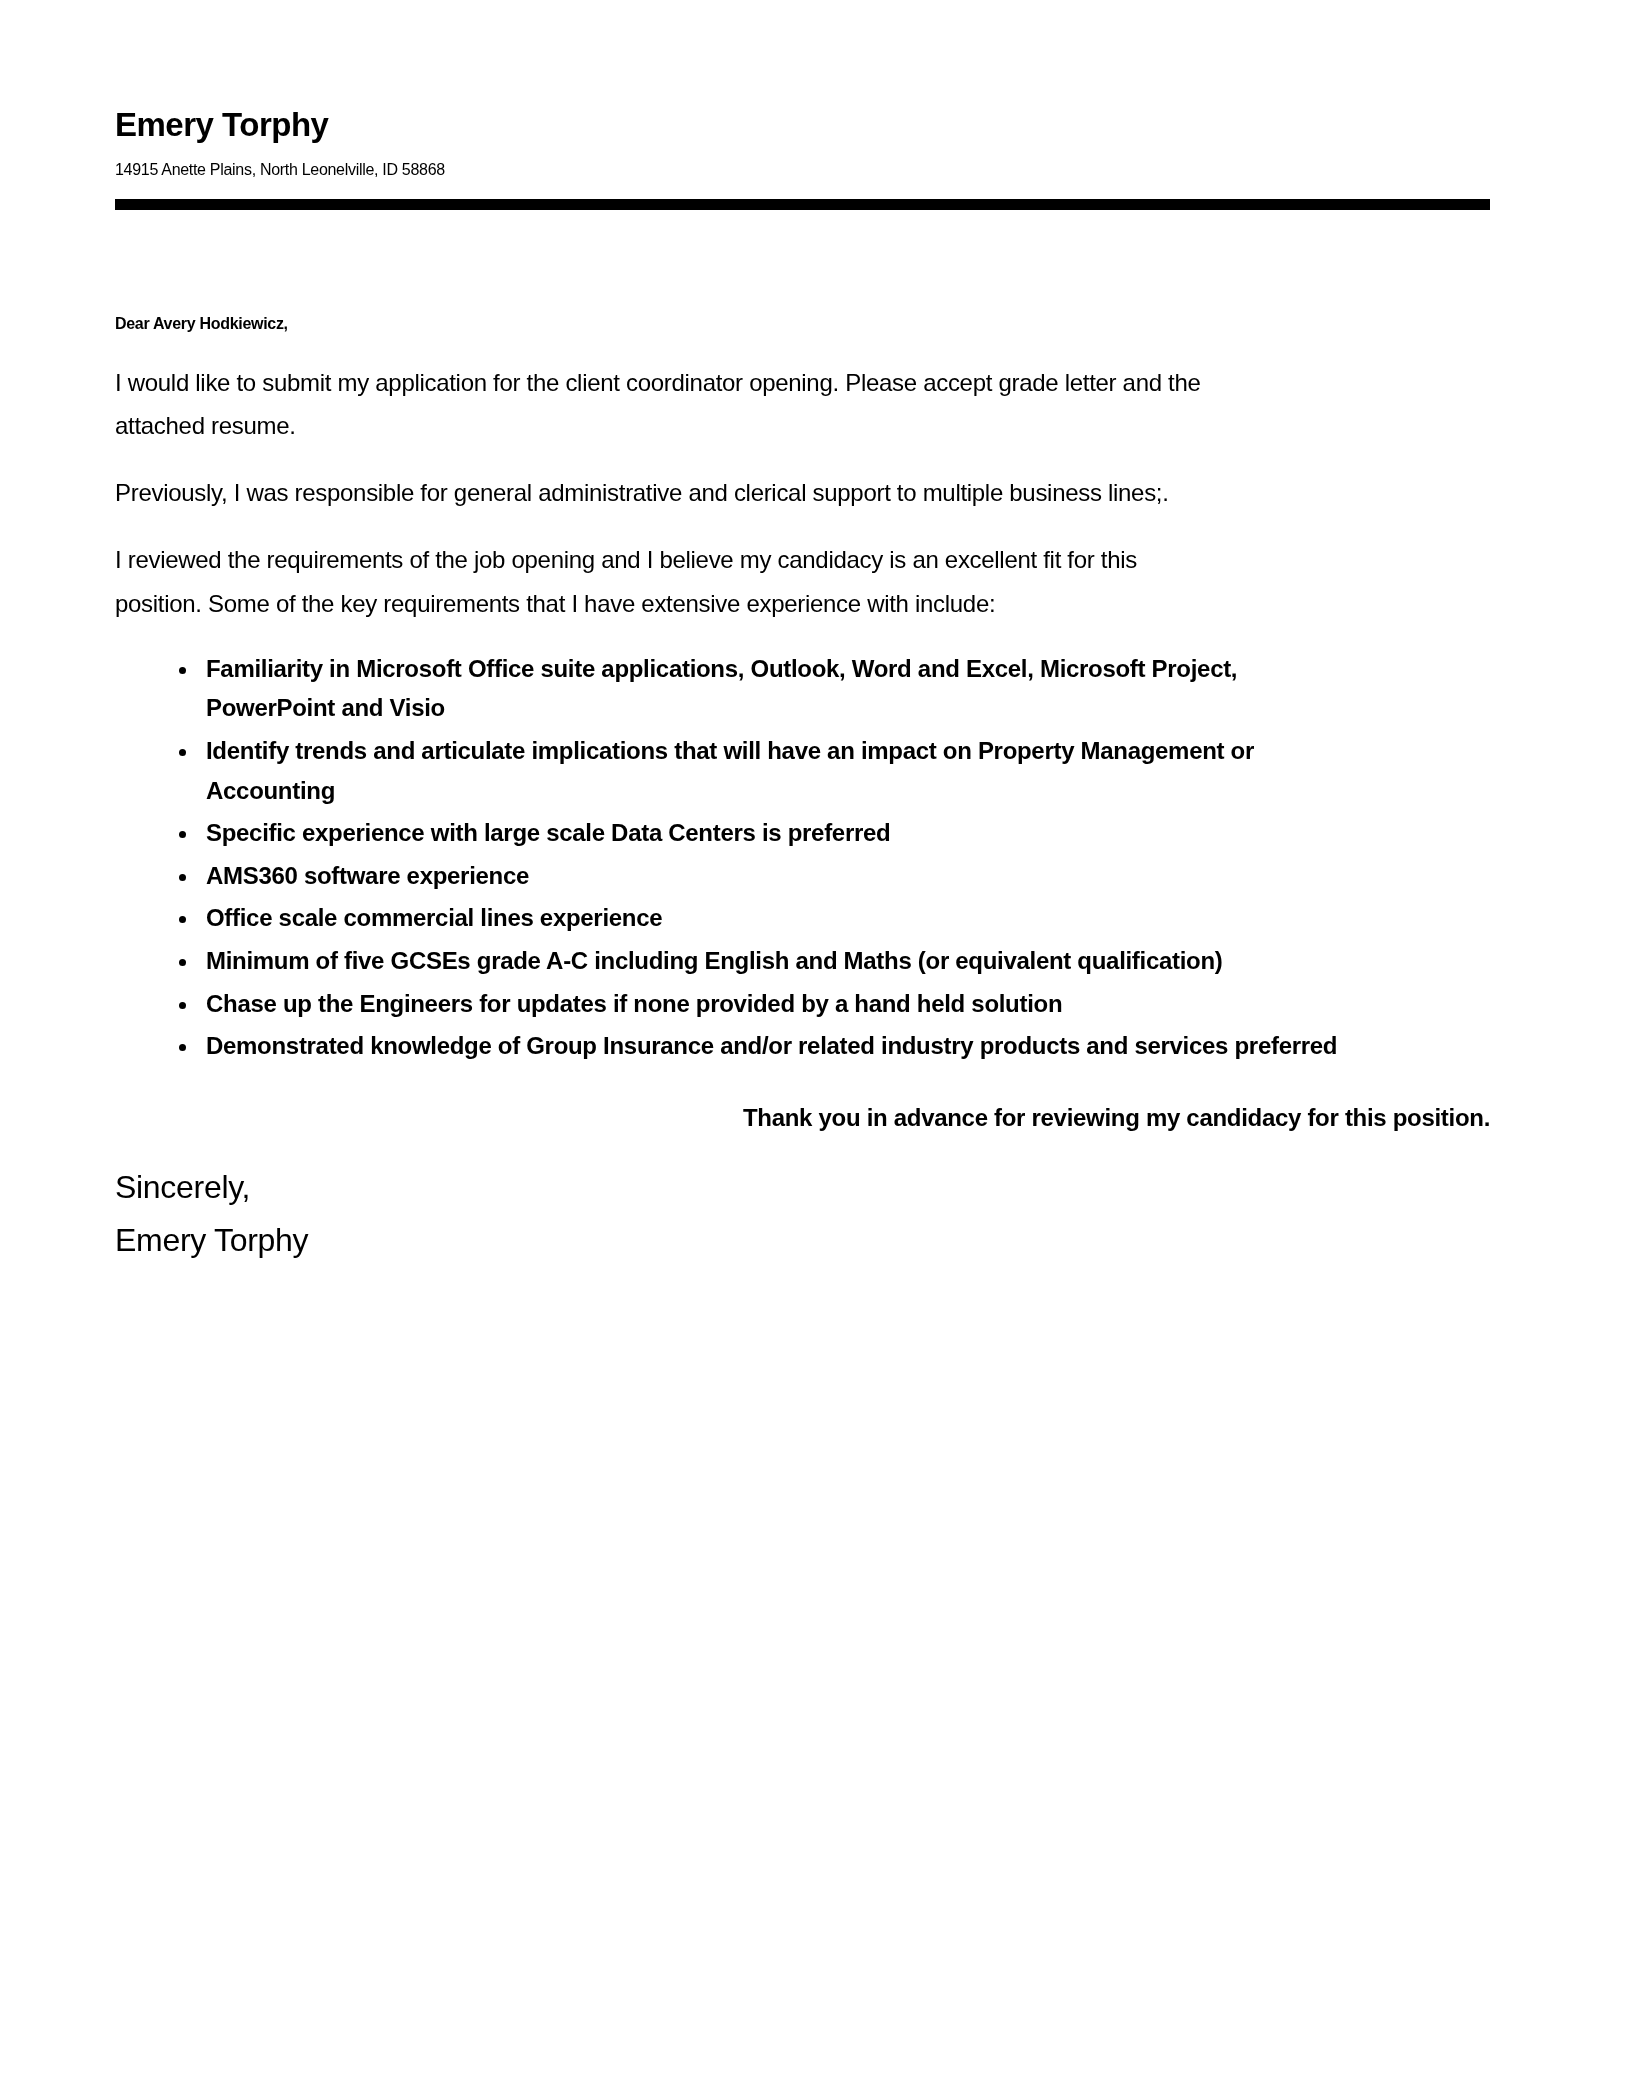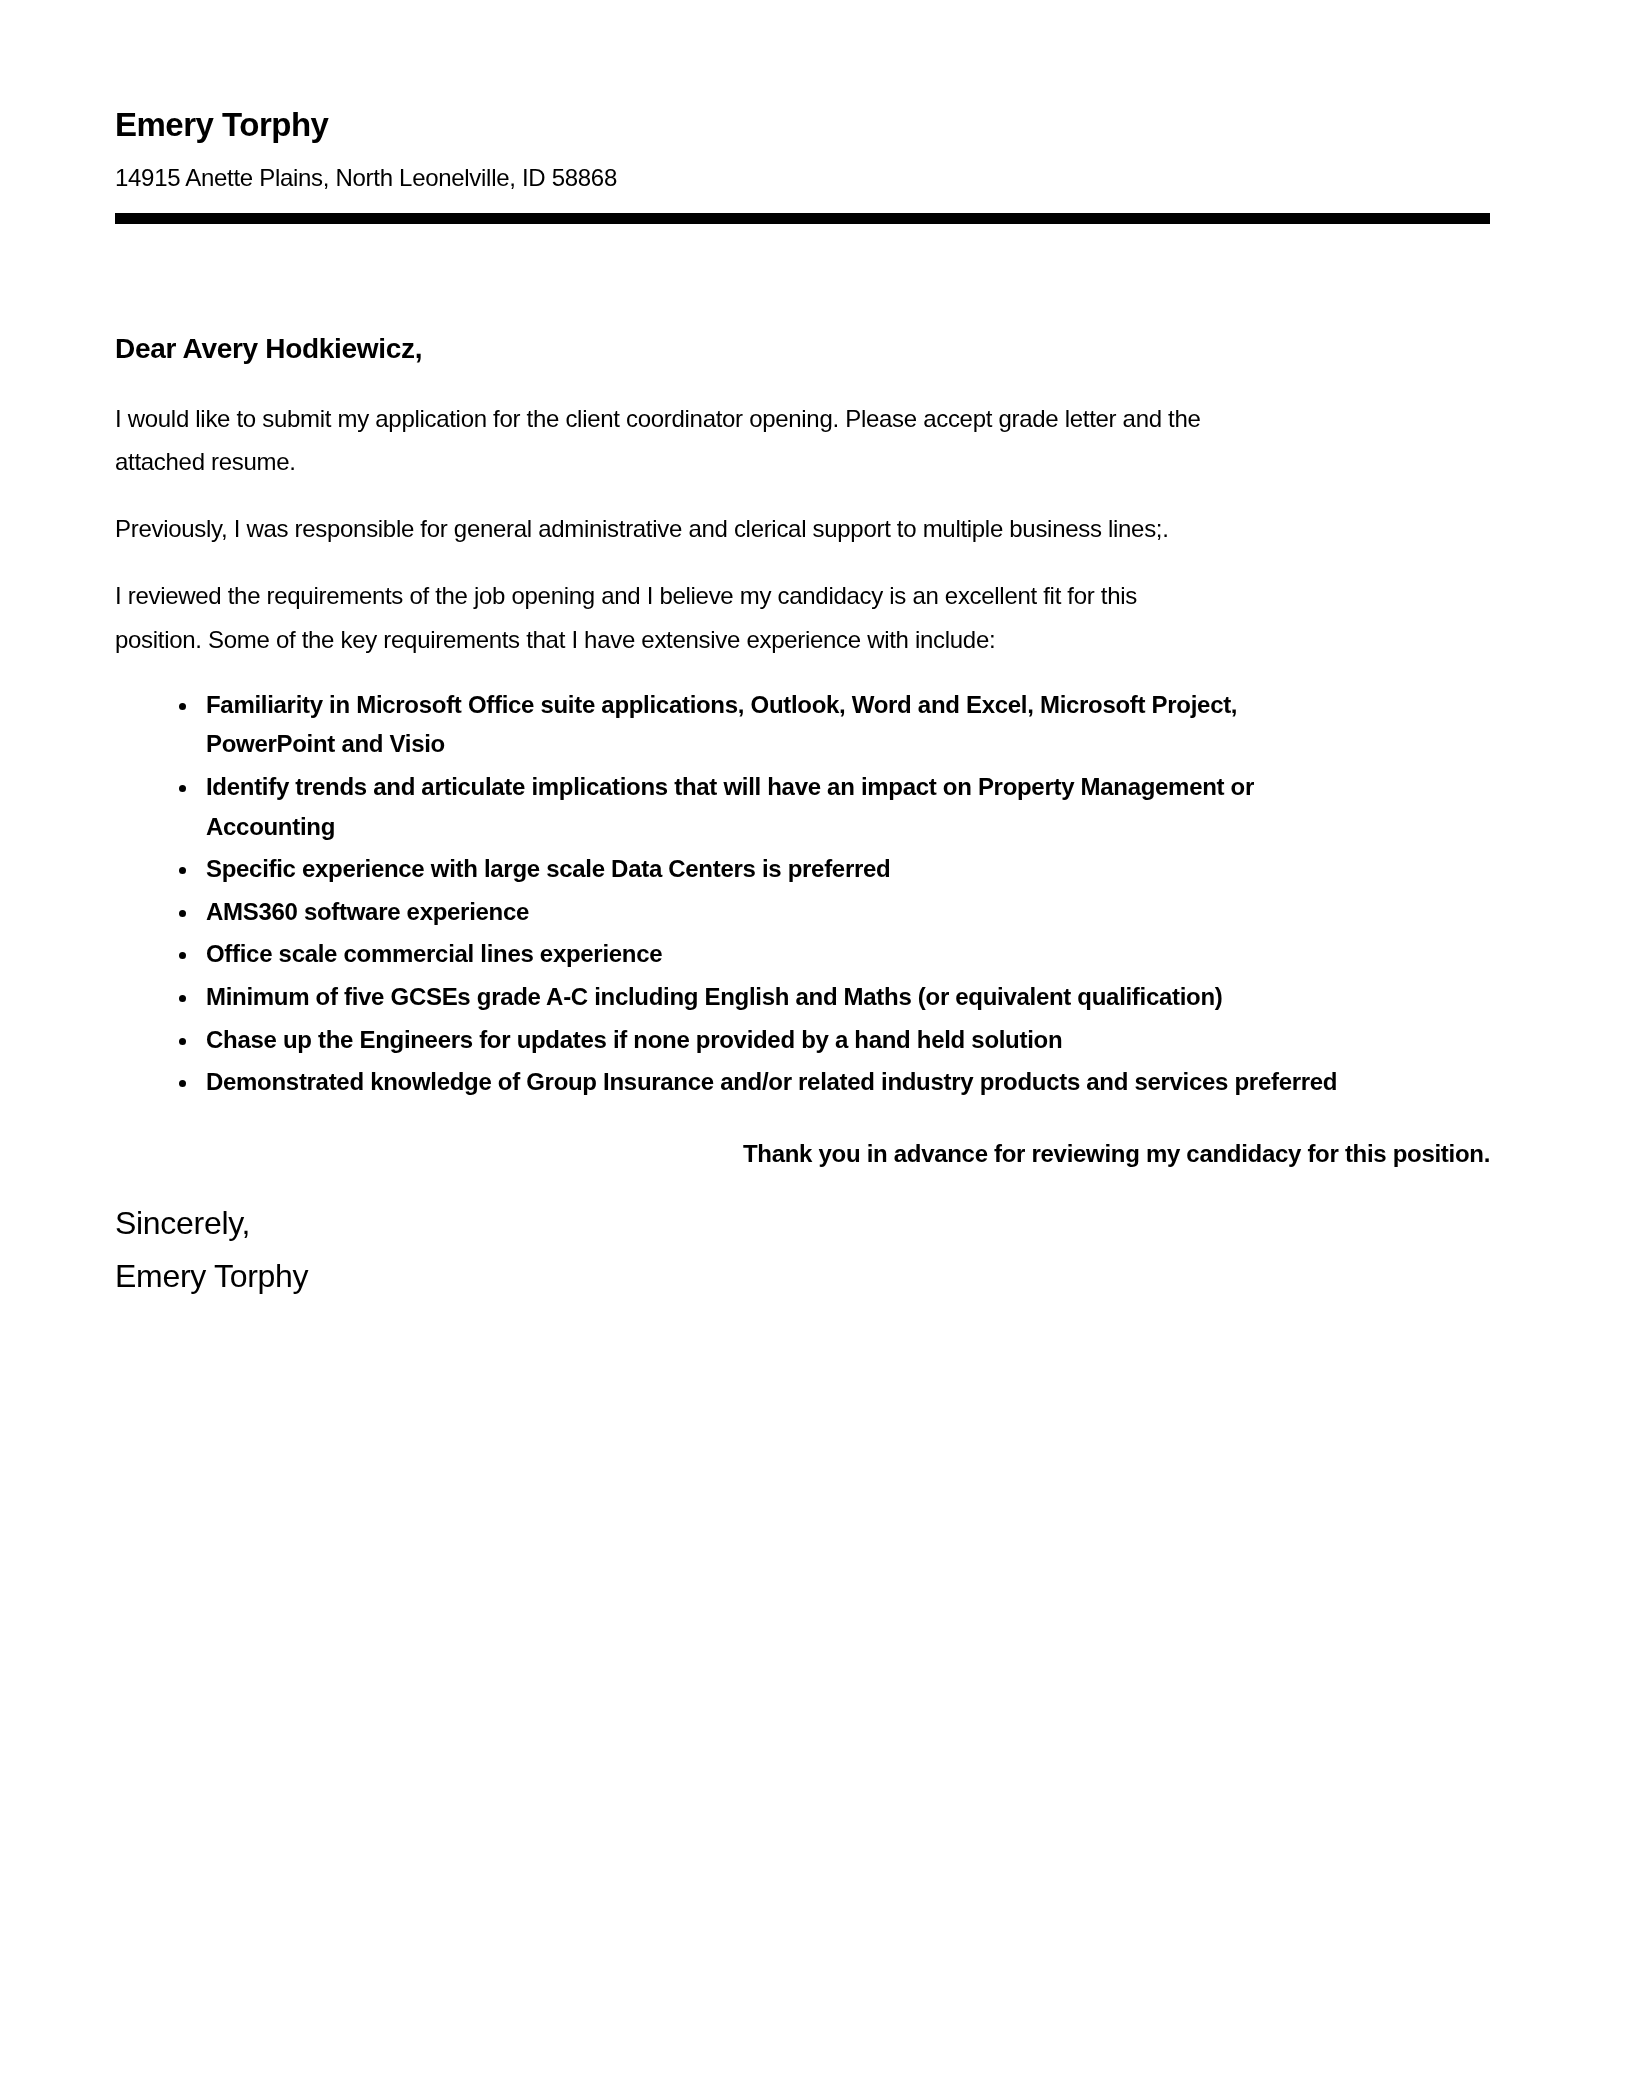--- a/index.html
+++ b/index.html
@@ -23,35 +23,35 @@
   }
   
   .sender-name {
     font-size: 33px;
     font-weight: 700;
     letter-spacing: -0.5px;
     line-height: 1.25;
     margin: 0 0 11px 0;
   }
   .sender-address {
-    font-size: 24px;
+    font-size: 16px;
     letter-spacing: -0.3px;
     line-height: 1.8;
     margin: 0 0 14px 0;
   }
   .header-divider {
     height: 2px;              
     border-top: 3px solid #000000;
     border-bottom: 8px solid #000000;
     width: 100%;
   }
   
   .salutation {
     margin: 100px 0 22px 0;
-    font-size: 28px;
+    font-size: 16px;
     font-weight: 700;
     letter-spacing: -0.3px;
     line-height: 1.8;
   }
   p.para {
     margin: 0 0 24px 0;
     font-size: 24px;
     letter-spacing: -0.3px;
     line-height: 1.8;
     white-space: pre-line;

